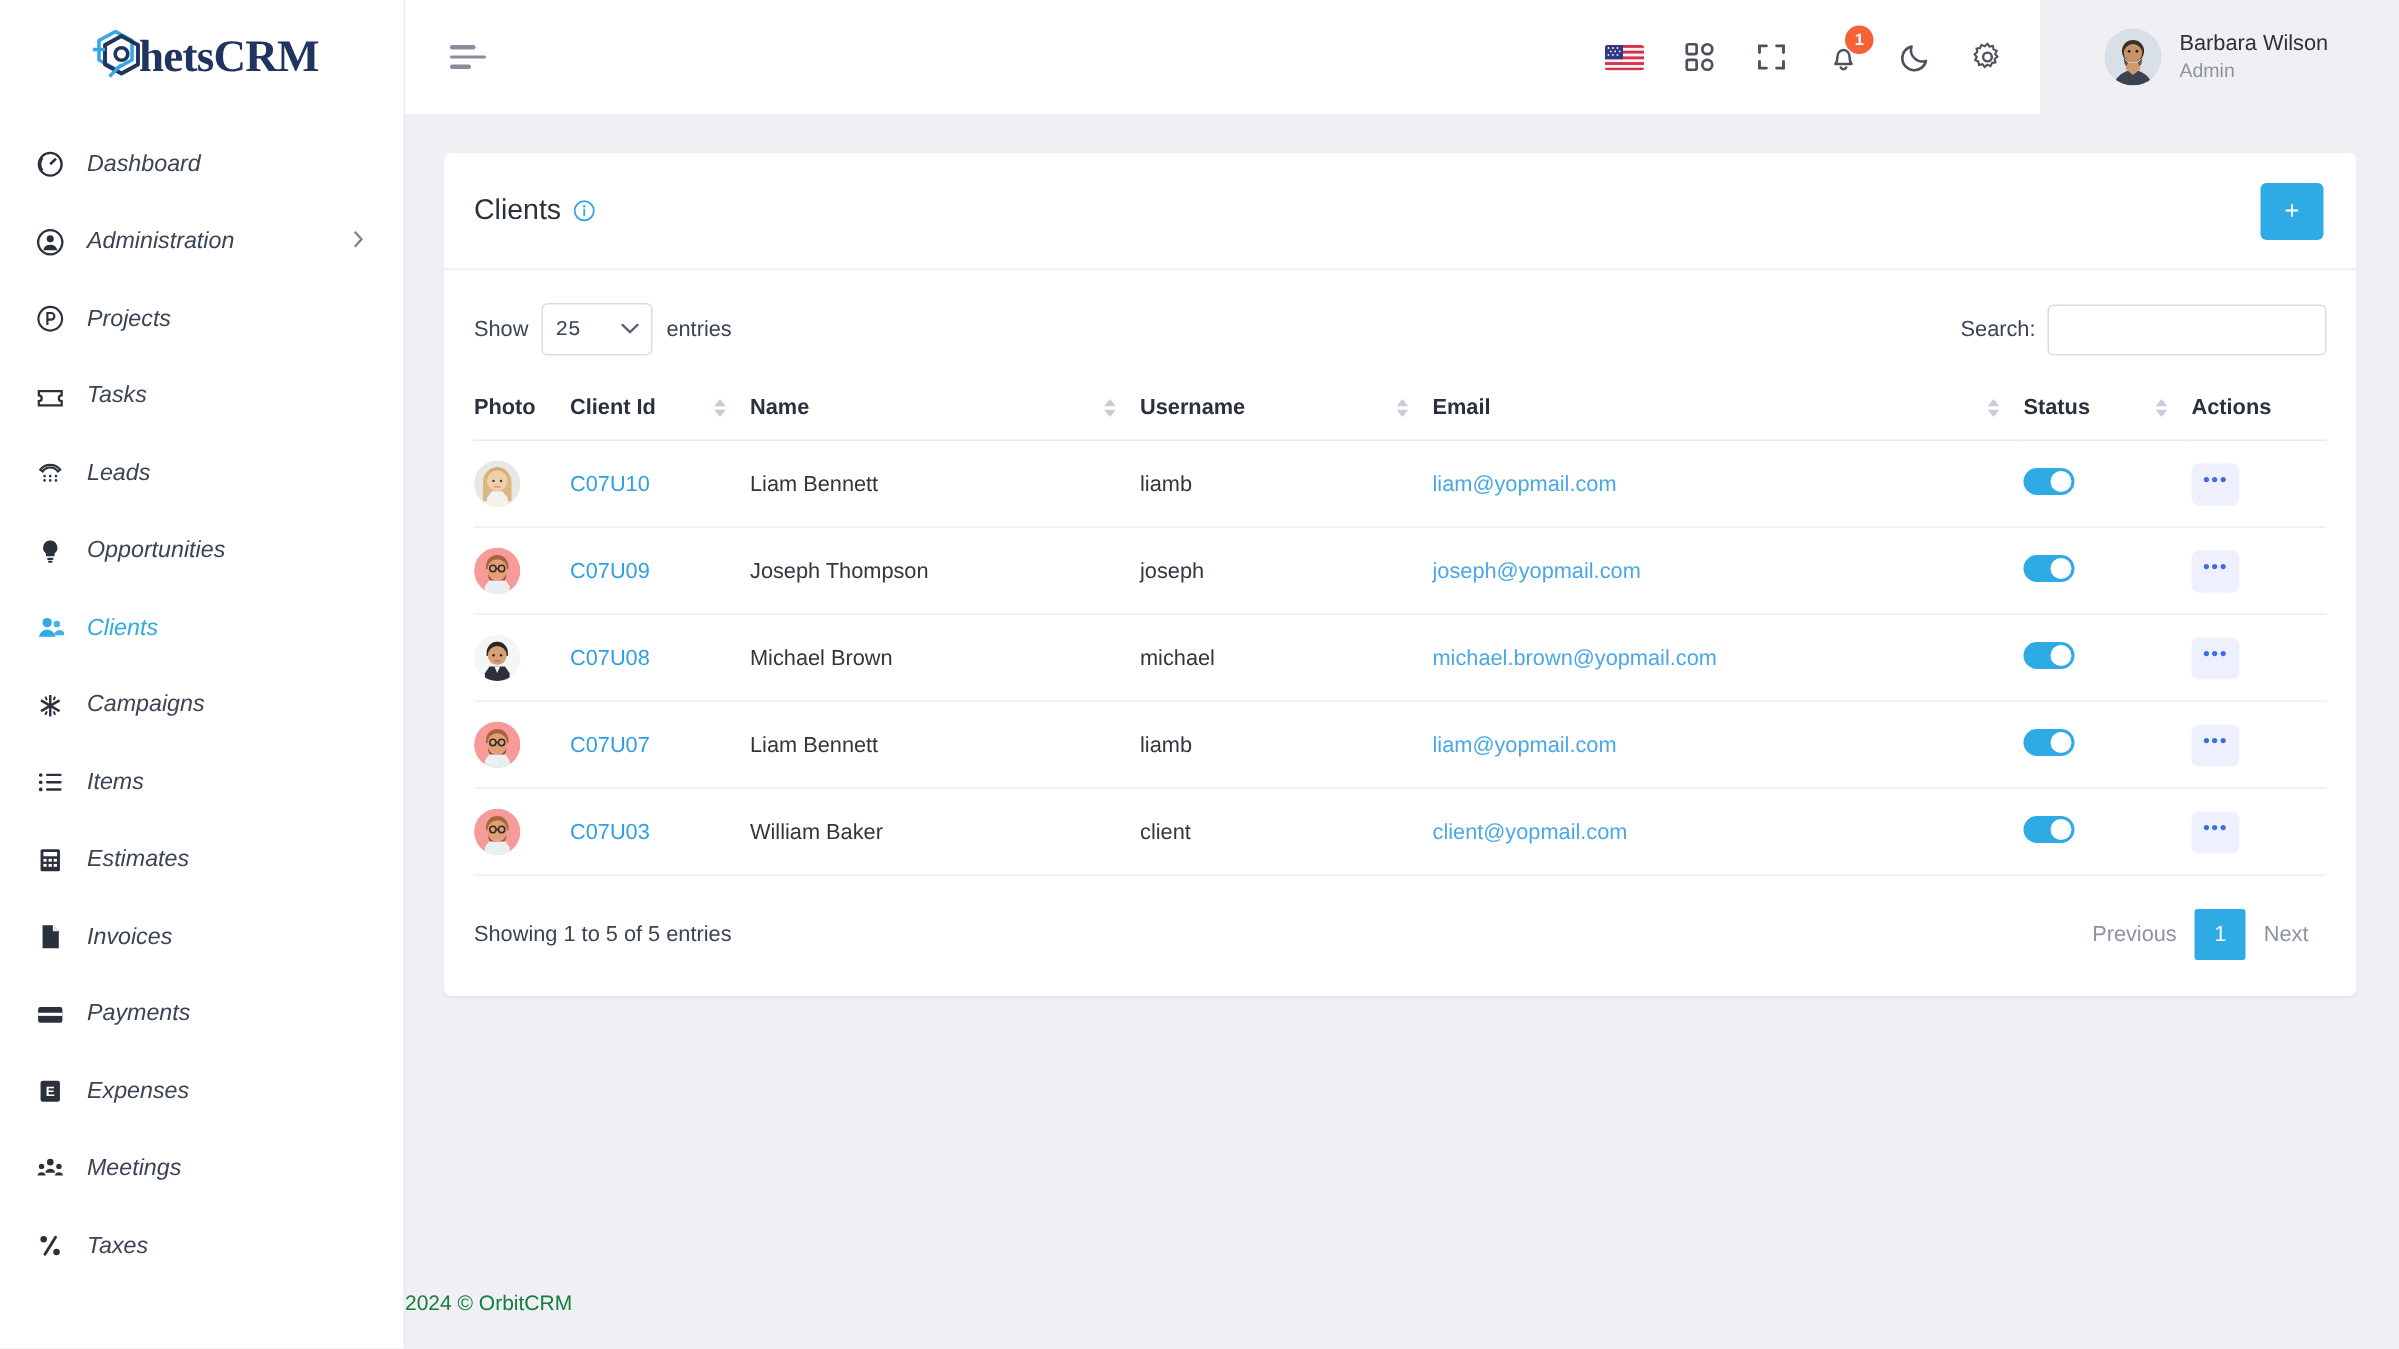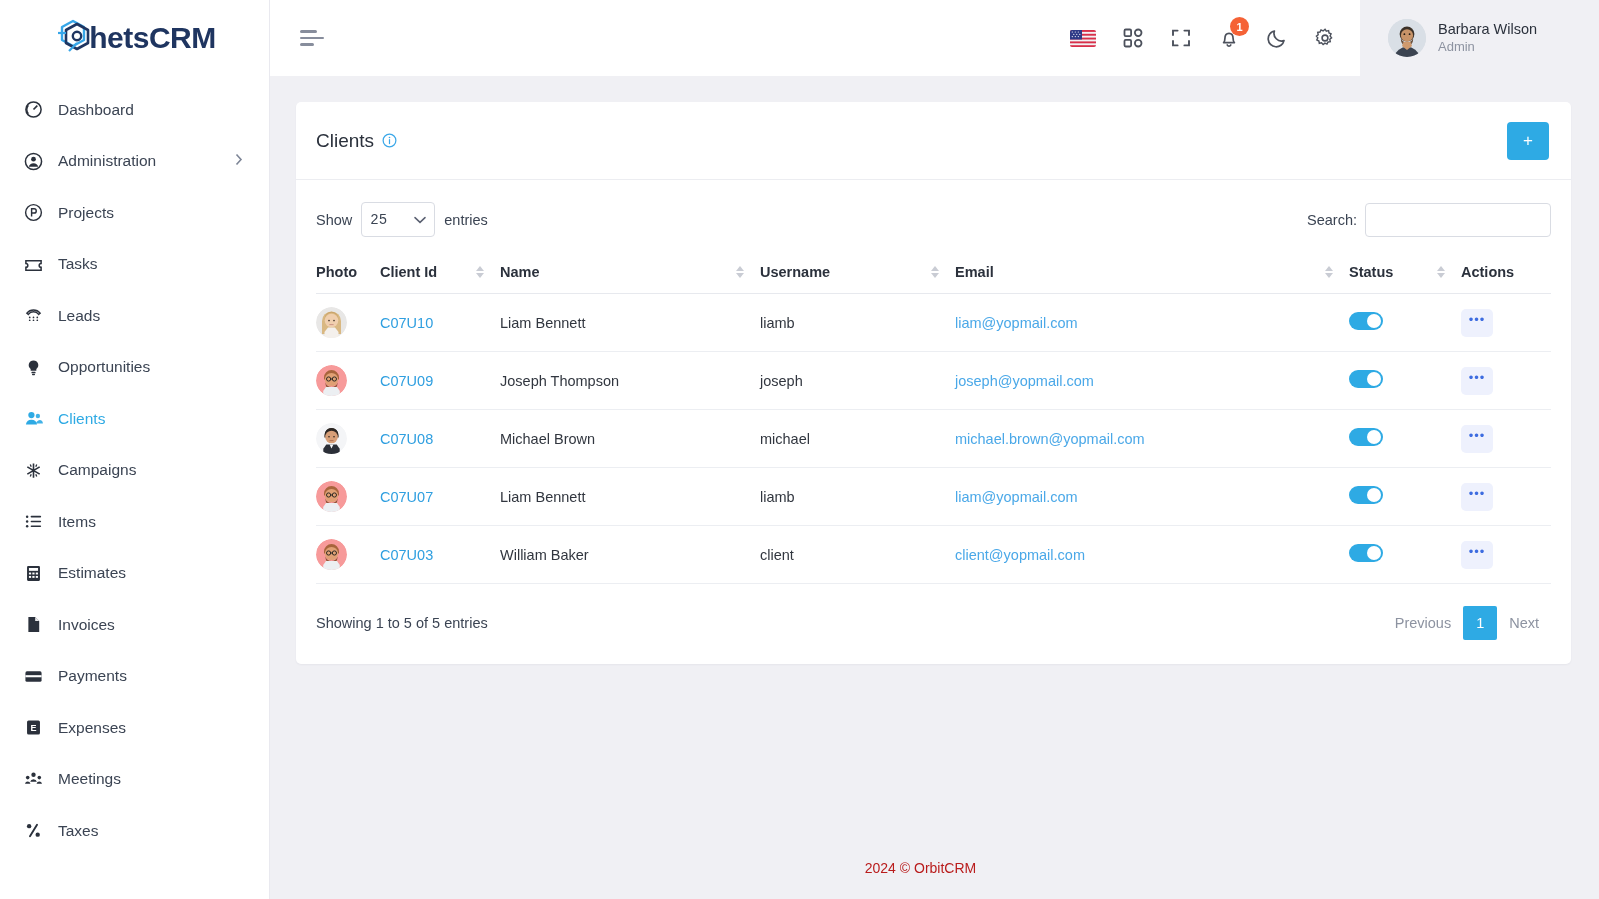--- a/index.html
+++ b/index.html
@@ -17,38 +17,38 @@
     background: #ffffff;
     border-right: 1px solid #e9e9ef;
     display: flex; flex-direction: column;
     overflow: hidden;
   }
   .logo-area {
     height: 76px; min-height: 76px;
     display: flex; align-items: center; justify-content: center;
     background: #fff;
   }
-  .logo-wrap { display: flex; align-items: center; gap: 2px; }
+  .logo-wrap { display: flex; align-items: center; gap: 2px; font-family: Liberation Serif, serif; }
   .logo-text {
     font-size: 30px; font-weight: 700; color: #1f3560;
     letter-spacing: -0.5px; margin-left: -12px;
   }
   .nav { flex: 1; padding-top: 8px; overflow: hidden; }
   .nav-item {
     display: flex; align-items: center;
     height: 51.5px; padding: 0 24px;
     color: #3b4453; font-size: 15.5px;
     cursor: pointer; position: relative;
   }
   .nav-item .ic {
     width: 26px; min-width: 26px; height: 20px;
     display: flex; align-items: center; justify-content: flex-start;
     color: #2b313c; margin-right: 8px;
   }
-  .nav-item .lbl { white-space: nowrap; }
+  .nav-item .lbl { white-space: nowrap; font-style: italic; }
   .nav-item.active { color: #2eaae4; }
   .nav-item.active .ic { color: #2eaae4; }
   .nav-item .chev {
     position: absolute; right: 26px; color: #7d8596; font-size: 13px;
   }
 
   
   .main {
     flex: 1; height: 899px;
     display: flex; flex-direction: column;
@@ -77,21 +77,21 @@
     position: absolute; top: -10px; right: -9px;
     background: #f56236; color: #fff;
     font-size: 11px; font-weight: 700;
     width: 19px; height: 19px; border-radius: 50%;
     display: flex; align-items: center; justify-content: center;
   }
   .profile {
     height: 76px; width: 239px; min-width: 239px;
     background: #f0f0f4;
     display: flex; align-items: center; gap: 12px;
-    padding-left: 28px; cursor: pointer;
+    padding-left: 43px; cursor: pointer;
   }
   .avatar-hd {
     width: 38px; height: 38px; border-radius: 50%;
     overflow: hidden; background: #d8dde4; flex: none;
   }
   .pname { font-size: 14.5px; color: #2b313c; font-weight: 400; line-height: 1.3; }
   .prole { font-size: 13px; color: #8d93a1; line-height: 1.3; }
 
   .content { flex: 1; padding: 26px 28px 0 26px; overflow: hidden; }
 
@@ -193,22 +193,22 @@
   }
   .pager { margin-left: auto; display: flex; align-items: center; }
   .pg {
     min-width: 34px; height: 34px; padding: 0 12px;
     display: flex; align-items: center; justify-content: center;
     font-size: 14.5px; color: #8d93a1; cursor: pointer;
     border-radius: 2px;
   }
   .pg.num { background: #2eaae4; color: #fff; padding: 0; width: 34px; }
   .footer {
-    height: 62px; display: flex; align-items: center; justify-content: center;
-    padding-right: 28px; font-size: 14px; color: #b91c1c;
+    height: 62px; display: flex; align-items: center; justify-content: flex-start;
+    padding-right: 28px; font-size: 14px; color: #15803d;
   }
 </style>
 </head>
 <body>
 
 <div class="app">
 
   <aside class="sidebar">
     <div class="logo-area">
       <div class="logo-wrap">

